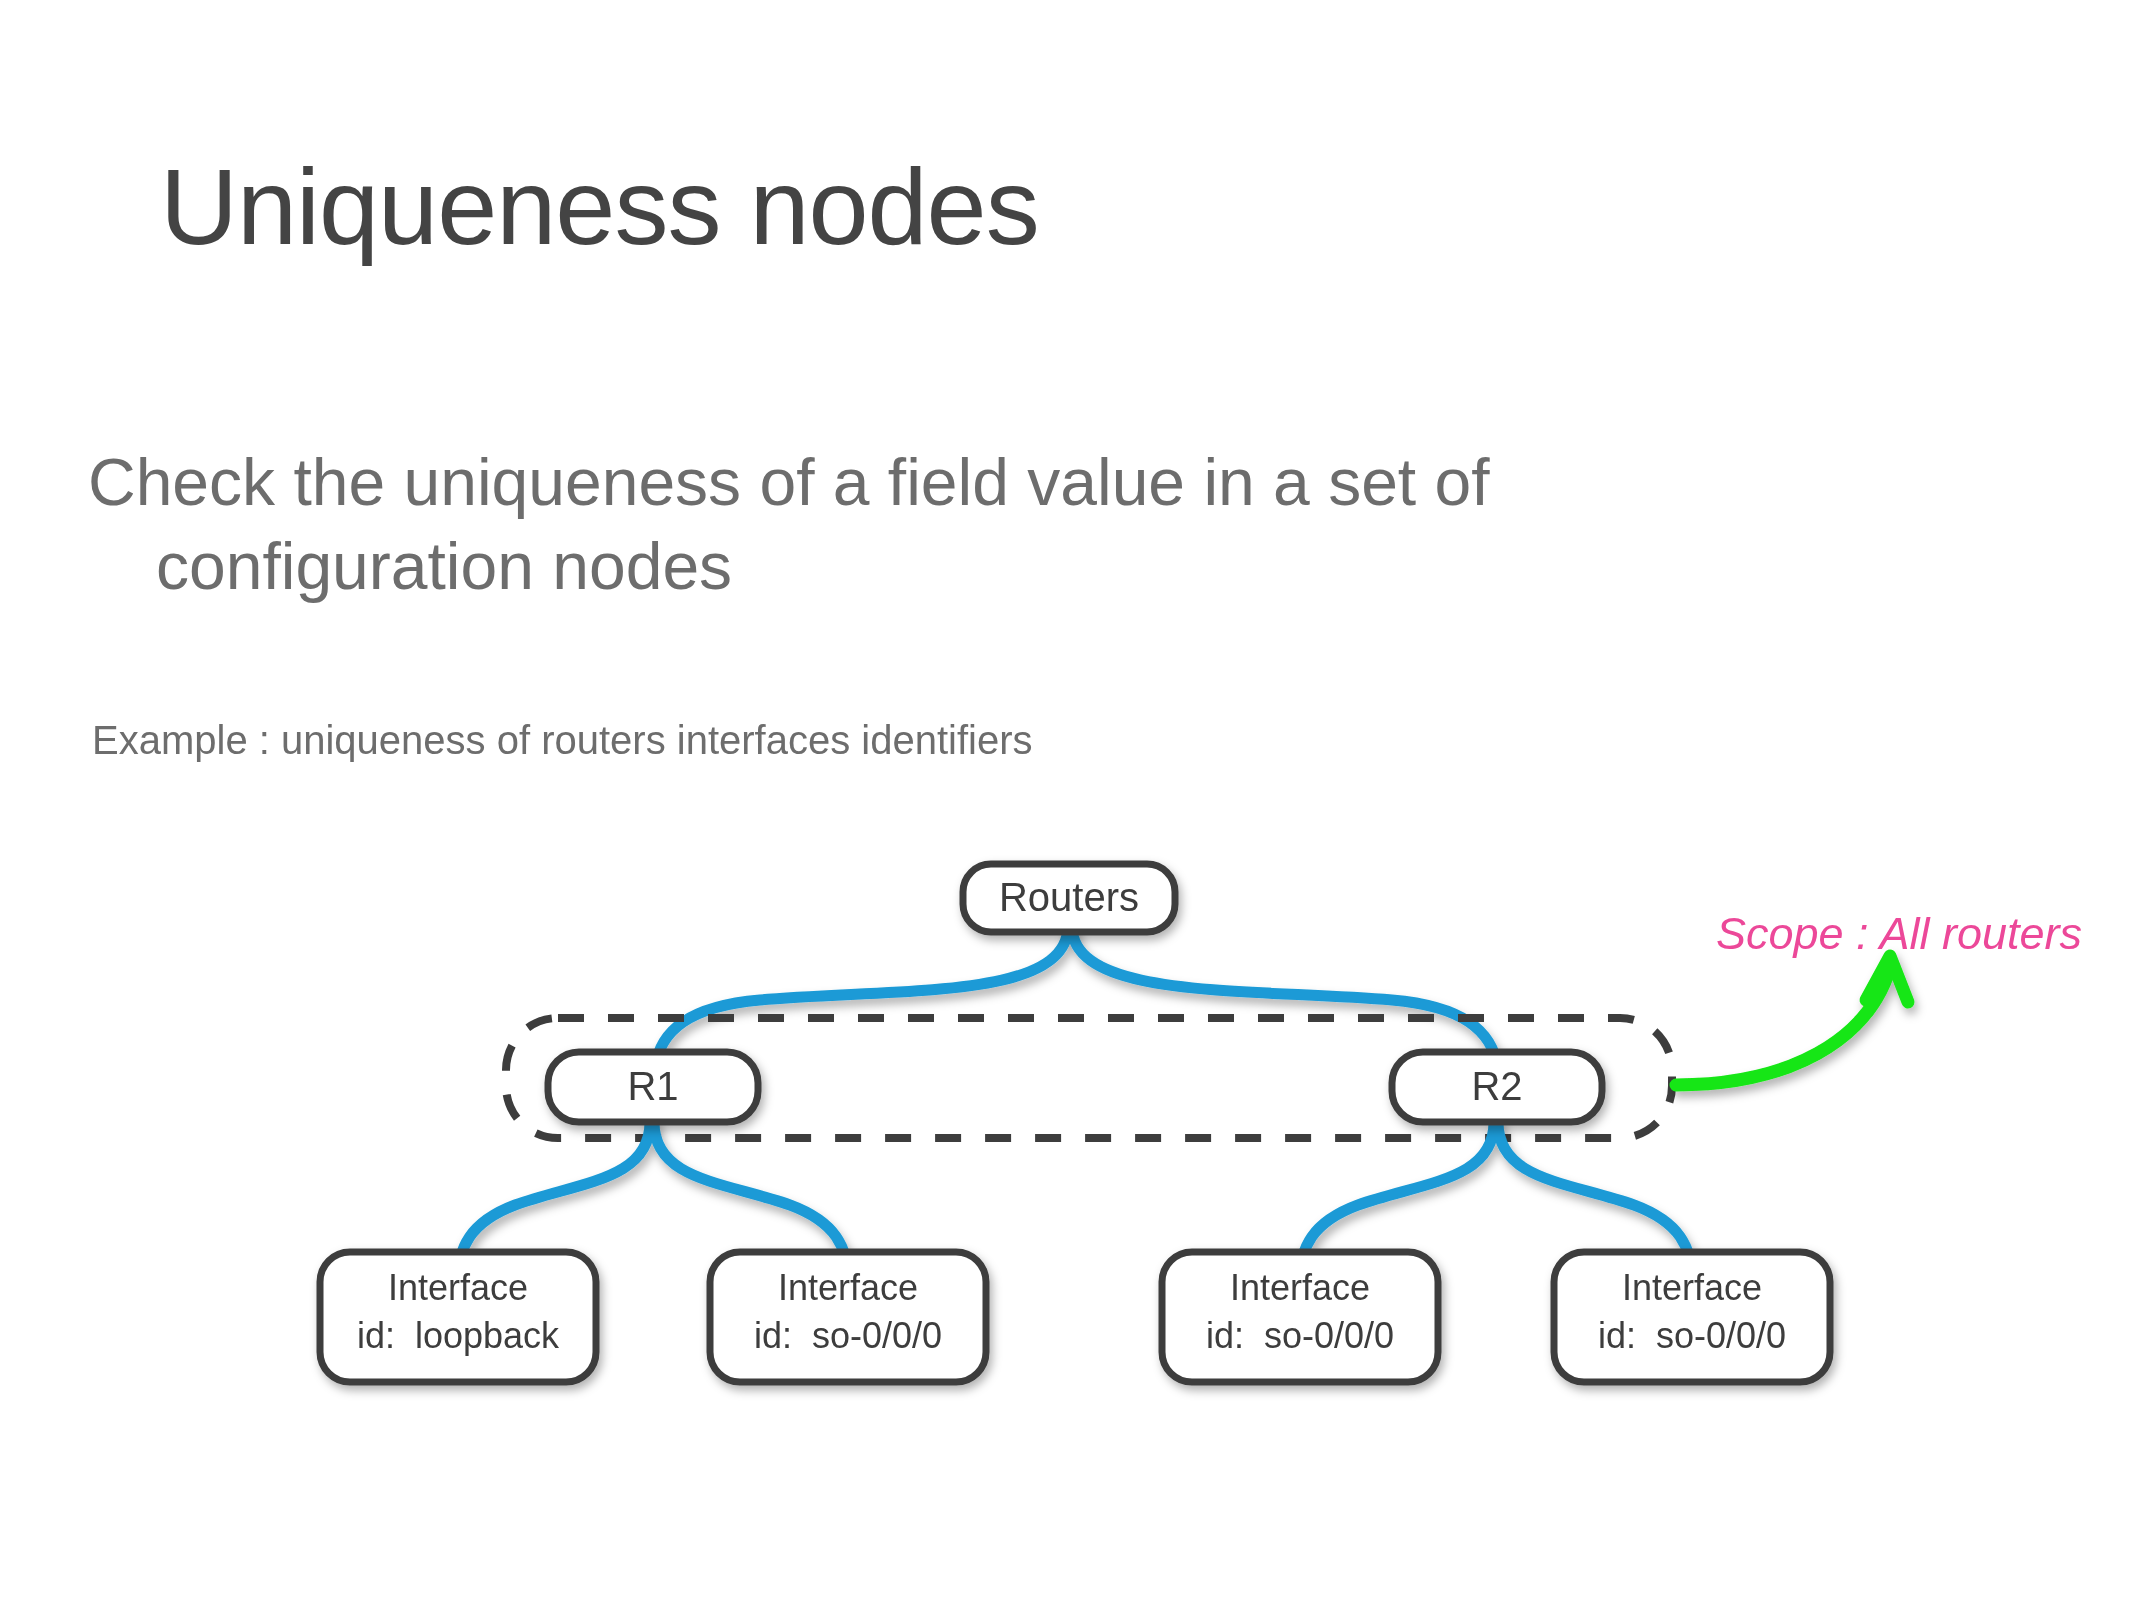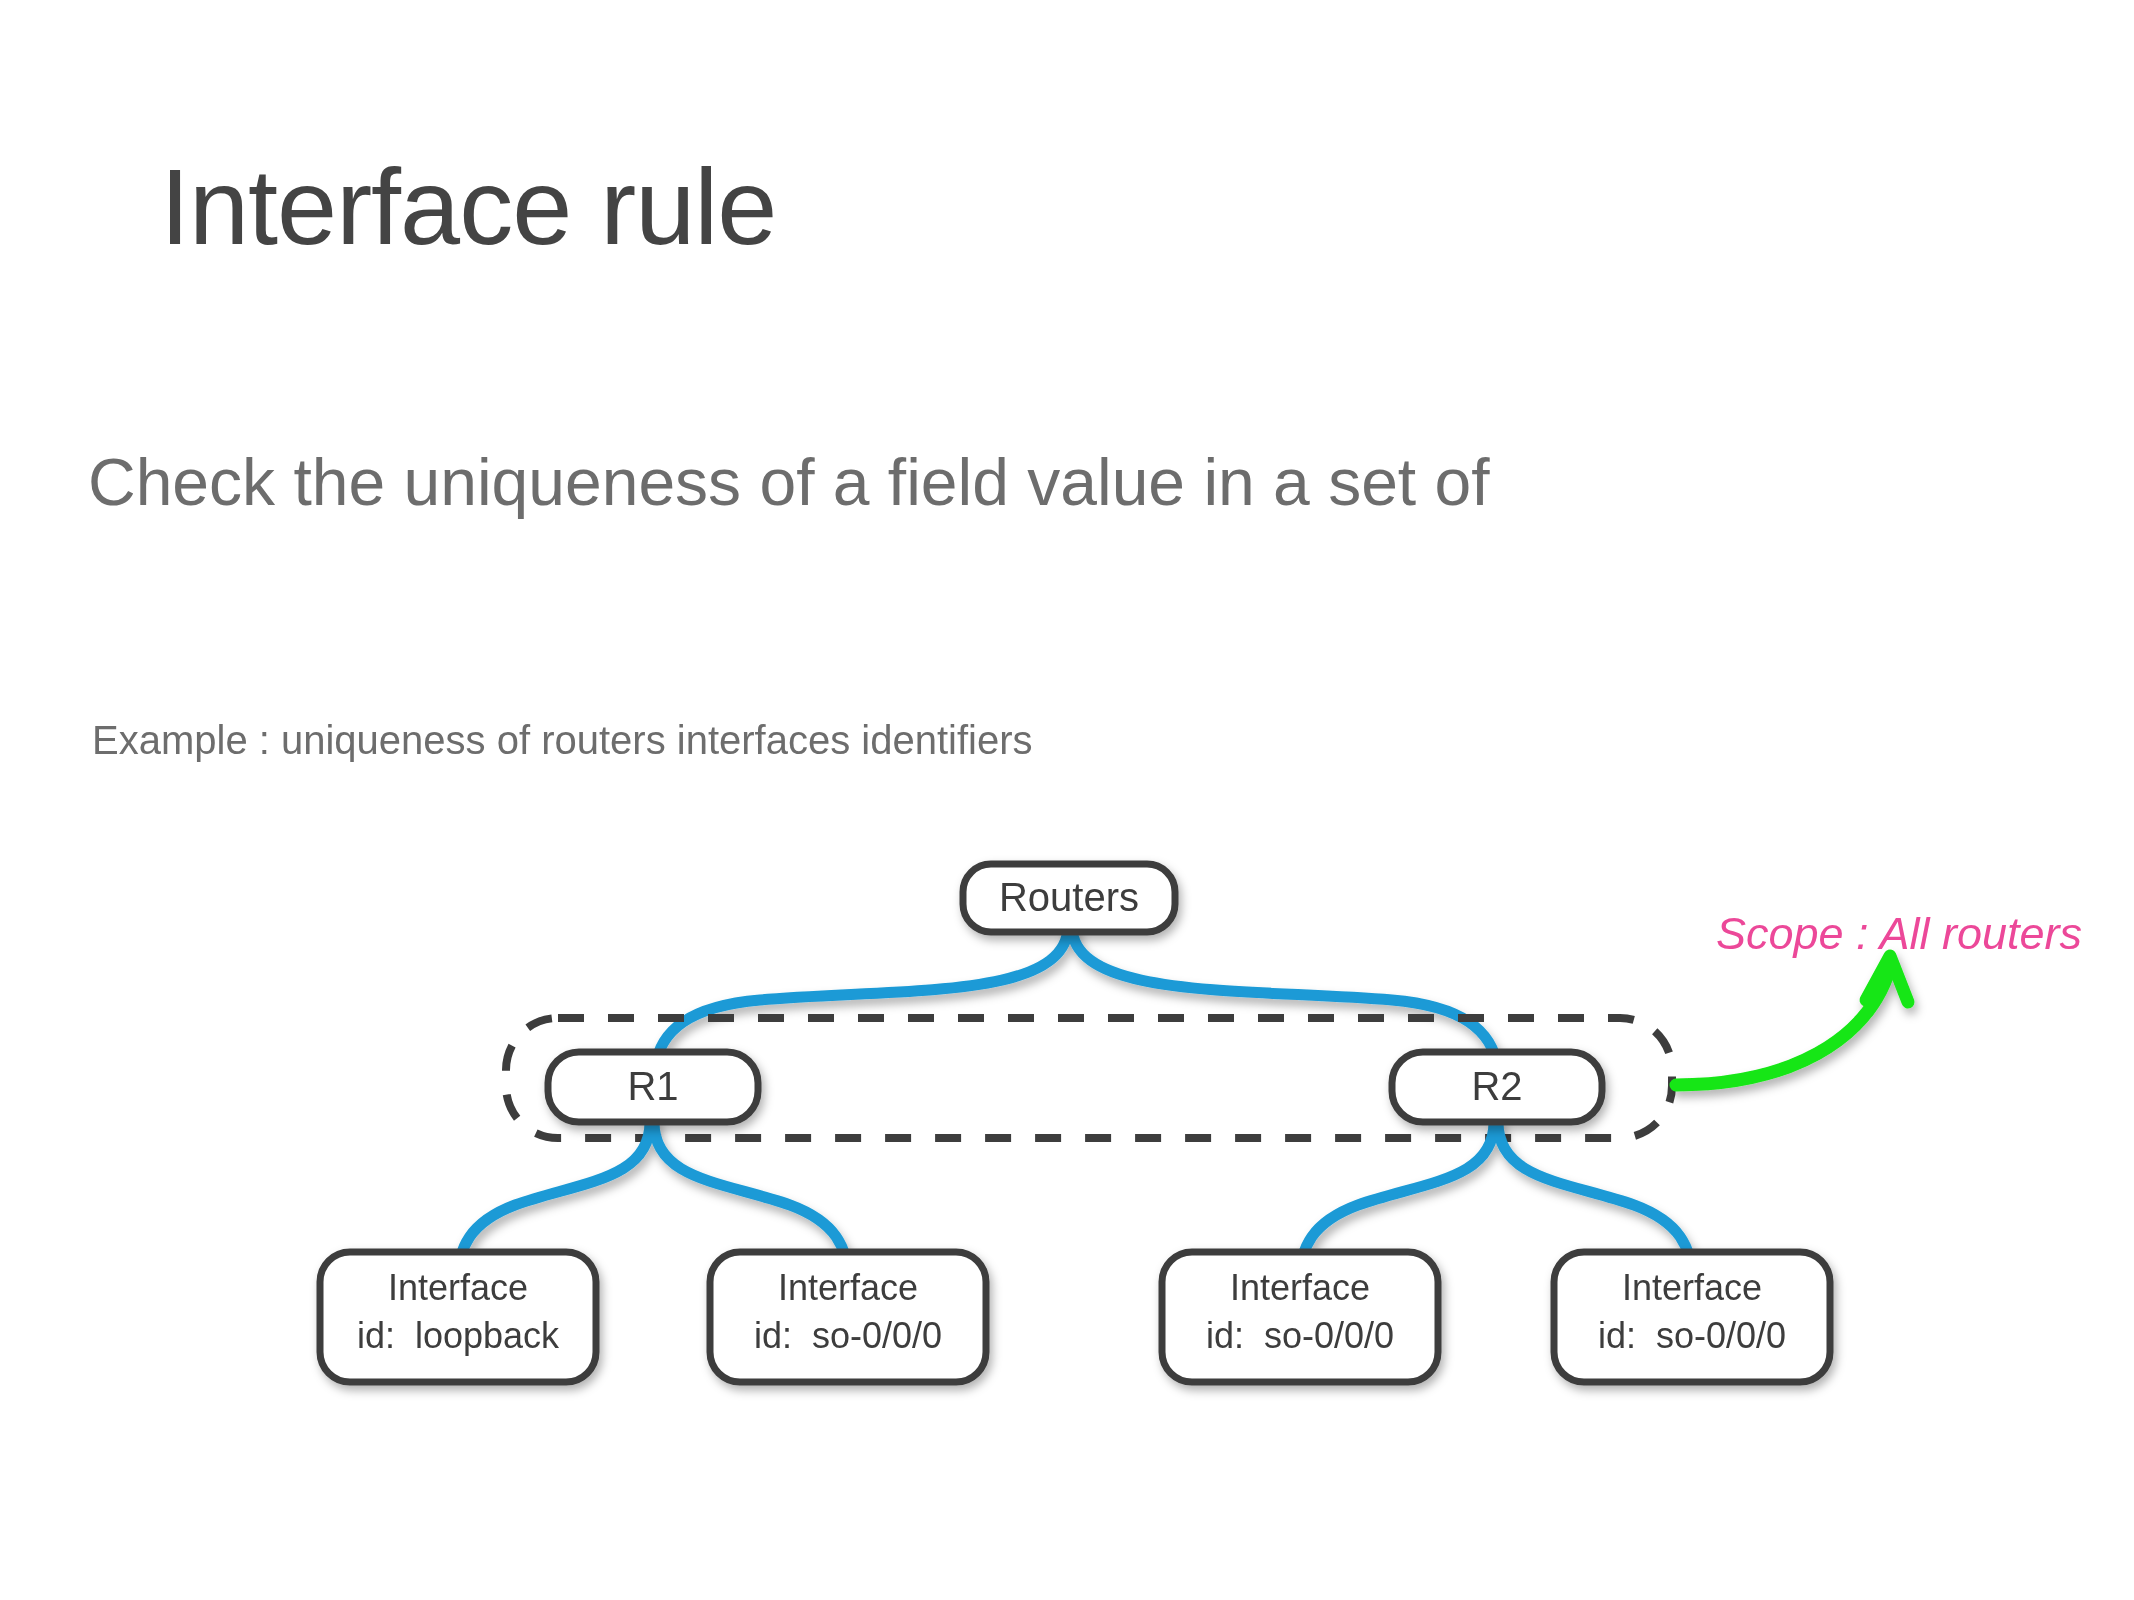--- a/index.html
+++ b/index.html
@@ -79,24 +79,25 @@
     font-style: italic;
     color: #ec4899;
     white-space: nowrap;
     font-family: "Liberation Sans", sans-serif;
     text-align: center;
   }
 </style>
 </head>
 <body>
 
-<div class="slide-title">Interface rule</div>
+<div class="slide-title">Uniqueness nodes</div>
 
 <div class="body-text">
   <span>Check the uniqueness of a field value in a set of</span>
+  <span class="line2">configuration nodes</span>
 </div>
 
 <div class="example-text">Example : uniqueness of routers interfaces identifiers</div>
 
 <svg id="diagram" viewBox="0 0 2134 1600" xmlns="http://www.w3.org/2000/svg">
 
   <defs>
     <filter id="softshadow" x="-50%" y="-50%" width="200%" height="200%">
       <feDropShadow dx="3" dy="5" stdDeviation="5" flood-color="#000000" flood-opacity="0.30"></feDropShadow>
     </filter>

